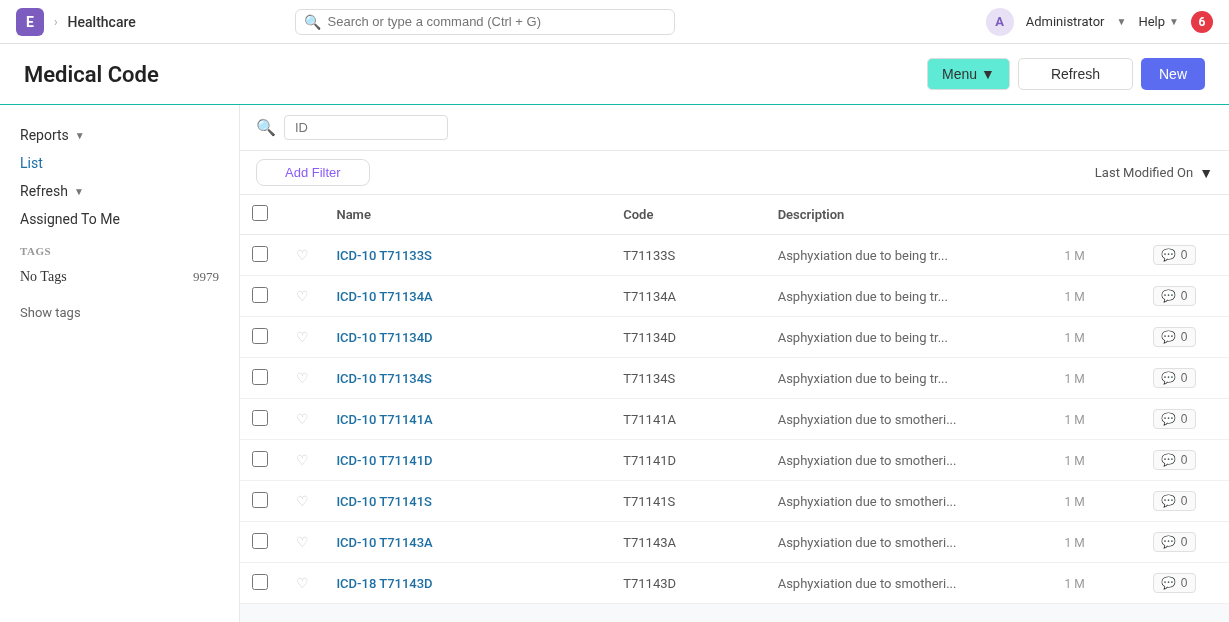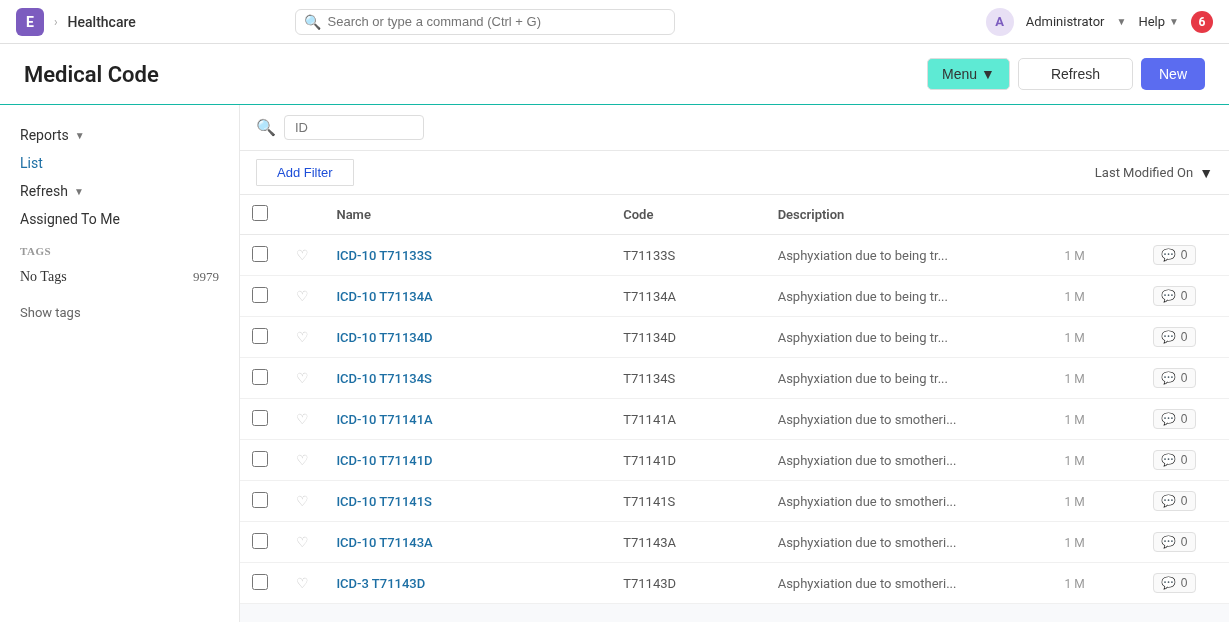--- a/index.html
+++ b/index.html
@@ -86,31 +86,31 @@
     .content { flex: 1; display: flex; flex-direction: column; background: #f8f9fb; overflow: hidden; }
 
     
     .filter-bar {
       display: flex; align-items: center; background: #fff;
       border-bottom: 1px solid #e8e8e8; padding: 10px 16px; gap: 8px;
     }
     .search-icon-filter { color: #aaa; font-size: 16px; }
     .filter-input {
       border: 1px solid #ddd; border-radius: 4px; padding: 4px 10px;
-      font-size: 13px; outline: none; width: 140px;
+      font-size: 13px; outline: none; width: 164px;
     }
 
     
     .action-bar {
       display: flex; align-items: center; justify-content: space-between;
       background: #fff; padding: 8px 16px; border-bottom: 1px solid #e8e8e8;
     }
     .btn-add-filter {
-      border: 1px solid #ddd; background: #fff; padding: 5px 20px;
-      border-radius: 1px; cursor: pointer; font-size: 13px; color: #1d4ed8;
+      border: 1px solid #ddd; background: #fff; padding: 5px 28px;
+      border-radius: 8px; cursor: pointer; font-size: 13px; color: #8b5cf6;
     }
     .sort-control { display: flex; align-items: center; gap: 6px; font-size: 13px; color: #555; }
     .sort-icon { color: #333; font-size: 14px; cursor: pointer; }
 
     
     .data-table { flex: 1; overflow-y: auto; }
     table { width: 100%; border-collapse: collapse; background: #fff; }
     thead th {
       padding: 10px 12px; text-align: left; font-size: 13px; font-weight: 600;
       color: #555; border-bottom: 1px solid #e8e8e8; background: #fff;
@@ -455,21 +455,21 @@
     </td>
   </tr>
             <tr>
     <td class="col-check">
       <input type="checkbox" class="row-checkbox" style="">
     </td>
     <td class="col-heart">
       <span class="heart-icon">♡</span>
     </td>
     <td class="col-name">
-      <span class="record-name">ICD-3 T71143D</span>
+      <span class="record-name">ICD-18 T71143D</span>
     </td>
     <td class="col-code">
       <span class="record-code">T71143D</span>
     </td>
     <td class="col-desc">
       <span class="record-desc">Asphyxiation due to smotheri...</span>
     </td>
     <td class="col-time">
       <span class="record-time">1 M</span>
     </td>

